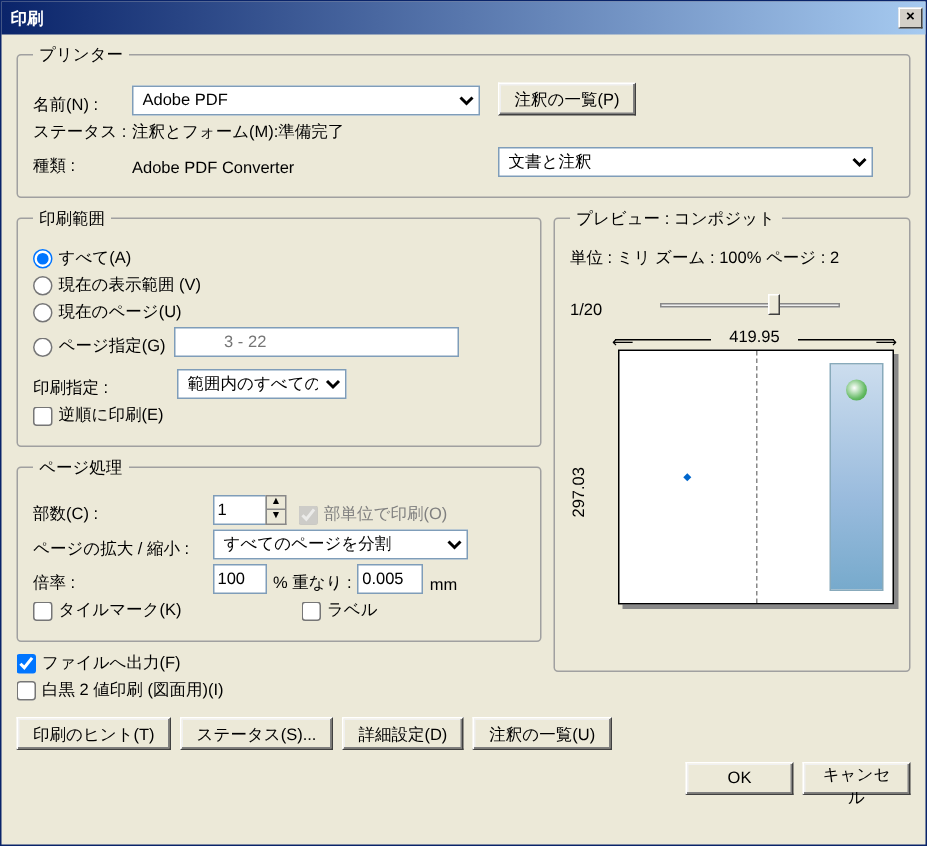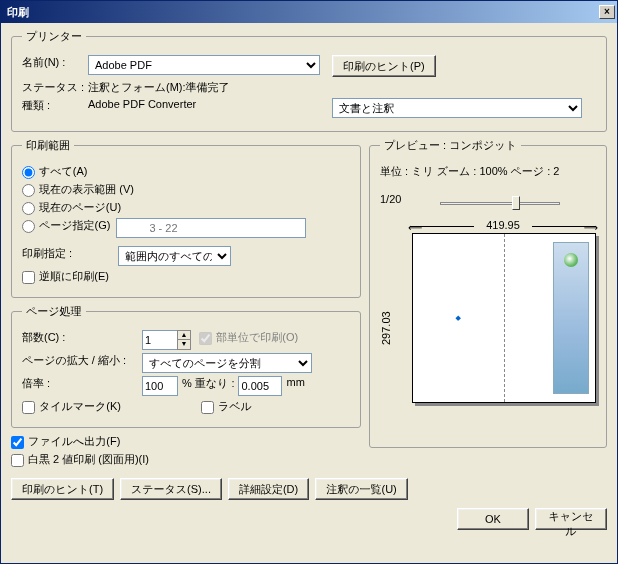--- a/index.html
+++ b/index.html
@@ -4,21 +4,21 @@
 <style>
 * { box-sizing: border-box; font-family: "MS UI Gothic", "Tahoma", sans-serif; font-size: 11px; }
 body { margin: 0; background: #ece9d8; }
 .window { width: 618px; height: 564px; background: #ece9d8; border: 1px solid #0a246a; }
 .titlebar { height: 22px; background: linear-gradient(to right, #0a246a, #a6caf0); color: #fff; display: flex; align-items: center; padding: 0 2px 0 6px; font-weight: bold; }
 .titlebar .spacer { flex: 1; }
 .titlebar .close { width: 16px; height: 14px; background: #d4d0c8; border: 1px solid #fff; border-right-color: #404040; border-bottom-color: #404040; color: #000; text-align: center; line-height: 12px; font-family: Arial; font-size: 10px; font-weight: bold; }
 .body { padding: 6px 10px 8px 10px; }
 fieldset { border: 1px solid #a0a0a0; border-radius: 3px; margin: 0 0 6px 0; padding: 8px 10px 10px 10px; position: relative; }
 legend { padding: 0 4px; color: #000; }
-.row { display: flex; align-items: flex-start; margin: 3px 0; }
+.row { display: flex; align-items: flex-end; margin: 3px 0; }
 .lbl { display: inline-block; }
 select, input[type=text] { border: 1px solid #7f9db9; background: #fff; height: 20px; padding: 1px 2px; }
 select { background: #fff; }
 .btn { border: 1px solid #404040; border-top-color: #fff; border-left-color: #fff; background: #ece9d8; height: 22px; padding: 0 10px; box-shadow: inset -1px -1px 0 #808080, inset 1px 1px 0 #f0f0f0; cursor: default; }
 input[type=radio], input[type=checkbox] { margin: 0 4px 0 0; vertical-align: middle; }
 .disabled { color: #808080; }
 .columns { display: flex; gap: 8px; }
 .left-col { flex: 1; }
 .right-col { width: 238px; }
 .preview-box { position: relative; height: 190px; margin-top: 20px; }
@@ -51,21 +51,21 @@
     <span class="close">×</span>
   </div>
   <div class="body">
 
     <fieldset>
       <legend>プリンター</legend>
       <div class="row">
         <span class="lbl" style="width:66px">名前(N) :</span>
         <select style="width:232px"><option>Adobe PDF</option></select>
         <span style="width:12px"></span>
-        <button class="btn">印刷のヒント(P)</button>
+        <button class="btn">注釈の一覧(P)</button>
       </div>
       <div class="row">
         <span class="lbl" style="width:66px">ステータス :</span>
         <span>注釈とフォーム(M):</span>
         <span style="width:244px">準備完了</span>
       </div>
       <div class="row">
         <span class="lbl" style="width:66px">種類 :</span>
         <span style="width:244px">Adobe PDF Converter</span>
         <select style="width:250px"><option>文書と注釈</option></select>

